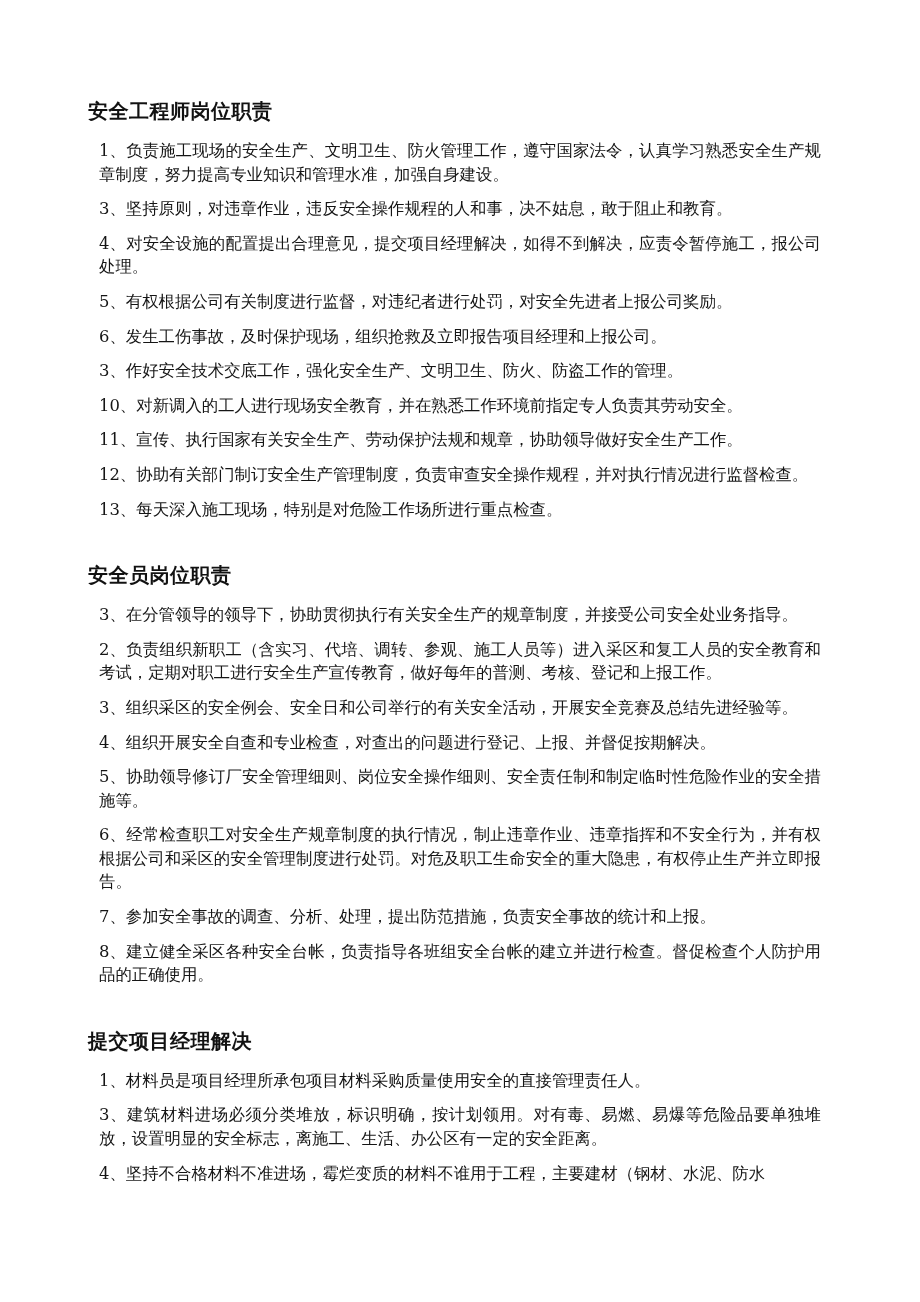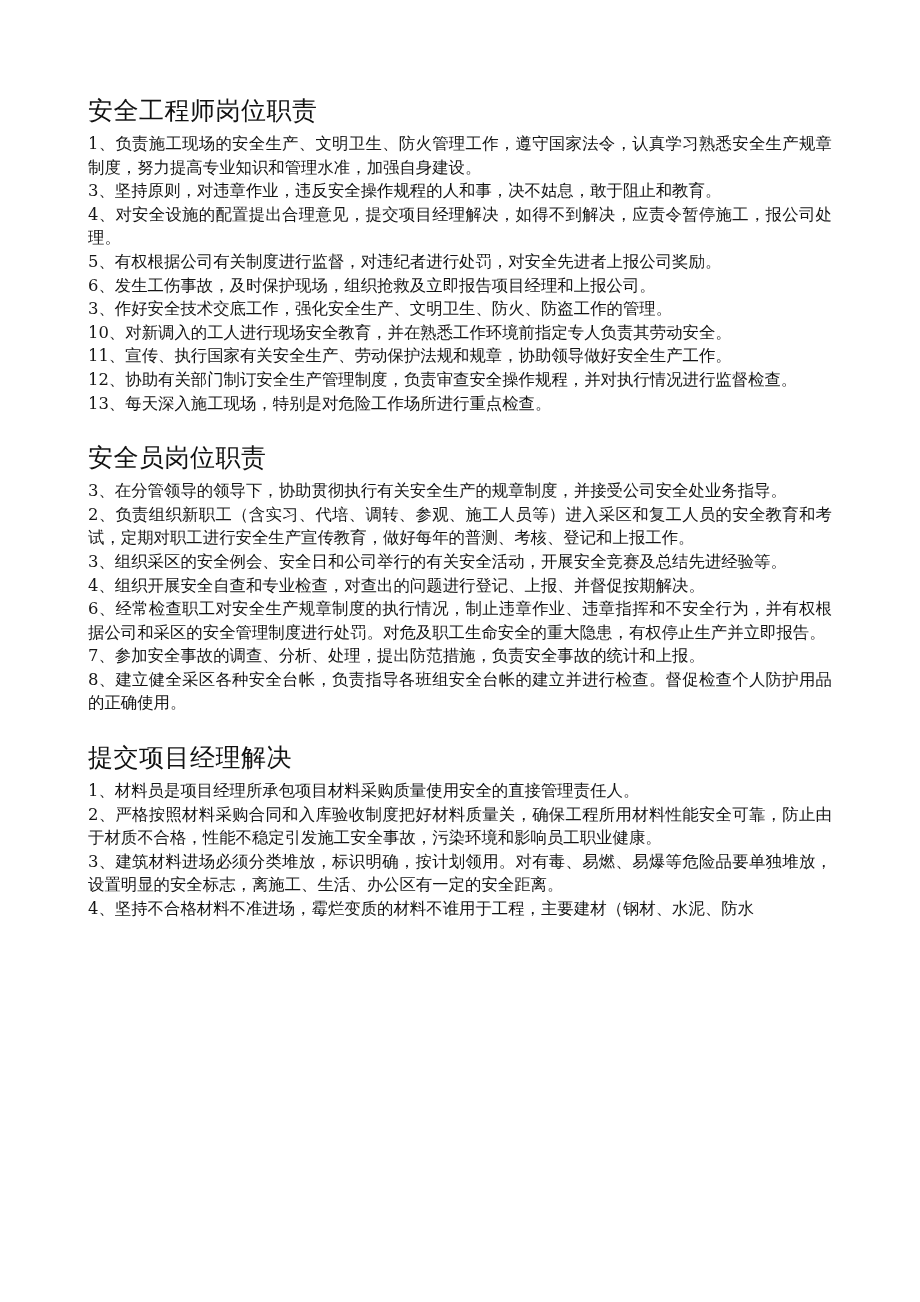--- a/index.html
+++ b/index.html
@@ -19,31 +19,31 @@
       position: absolute;
       left: 88px;
       top: 94px;
       width: 744px;
     }
     .section {
       margin: 0;
     }
     .section-title {
       font-family: "DejaVu Sans", "Liberation Sans", sans-serif;
-      font-size: 25px;
-      font-weight: normal;
+      font-size: 20px;
+      font-weight: bold;
       line-height: 34px;
       margin: 0 0 4px 0;
       letter-spacing: 0.5px;
       color: #111;
     }
     .item {
       font-size: 16.4px;
       line-height: 23.6px;
-      margin: 0;
+      margin: 11px;
       text-align: justify;
       text-justify: inter-character;
       word-break: break-all;
       color: #151515;
     }
     .gap-1 { height: 26px; }
     .gap-2 { height: 26px; }
   </style>
 </head>
 <body>
@@ -65,28 +65,28 @@
   </section>
 
   <div class="gap-1"></div>
 
   <section class="section">
     <h2 class="section-title">安全员岗位职责</h2>
     <p class="item">3、在分管领导的领导下，协助贯彻执行有关安全生产的规章制度，并接受公司安全处业务指导。</p>
     <p class="item">2、负责组织新职工（含实习、代培、调转、参观、施工人员等）进入采区和复工人员的安全教育和考试，定期对职工进行安全生产宣传教育，做好每年的普测、考核、登记和上报工作。</p>
     <p class="item">3、组织采区的安全例会、安全日和公司举行的有关安全活动，开展安全竞赛及总结先进经验等。</p>
     <p class="item">4、组织开展安全自查和专业检查，对查出的问题进行登记、上报、并督促按期解决。</p>
+    <p class="item">5、协助领导修订厂安全管理细则、岗位安全操作细则、安全责任制和制定临时性危险作业的安全措施等。</p>
     <p class="item">6、经常检查职工对安全生产规章制度的执行情况，制止违章作业、违章指挥和不安全行为，并有权根据公司和采区的安全管理制度进行处罚。对危及职工生命安全的重大隐患，有权停止生产并立即报告。</p>
     <p class="item">7、参加安全事故的调查、分析、处理，提出防范措施，负责安全事故的统计和上报。</p>
     <p class="item">8、建立健全采区各种安全台帐，负责指导各班组安全台帐的建立并进行检查。督促检查个人防护用品的正确使用。</p>
   </section>
 
   <div class="gap-2"></div>
 
   <section class="section">
     <h2 class="section-title">提交项目经理解决</h2>
     <p class="item">1、材料员是项目经理所承包项目材料采购质量使用安全的直接管理责任人。</p>
-    <p class="item">2、严格按照材料采购合同和入库验收制度把好材料质量关，确保工程所用材料性能安全可靠，防止由于材质不合格，性能不稳定引发施工安全事故，污染环境和影响员工职业健康。</p>
     <p class="item">3、建筑材料进场必须分类堆放，标识明确，按计划领用。对有毒、易燃、易爆等危险品要单独堆放，设置明显的安全标志，离施工、生活、办公区有一定的安全距离。</p>
     <p class="item">4、坚持不合格材料不准进场，霉烂变质的材料不谁用于工程，主要建材（钢材、水泥、防水</p>
   </section>
 
 </div>
 
 </body></html>

